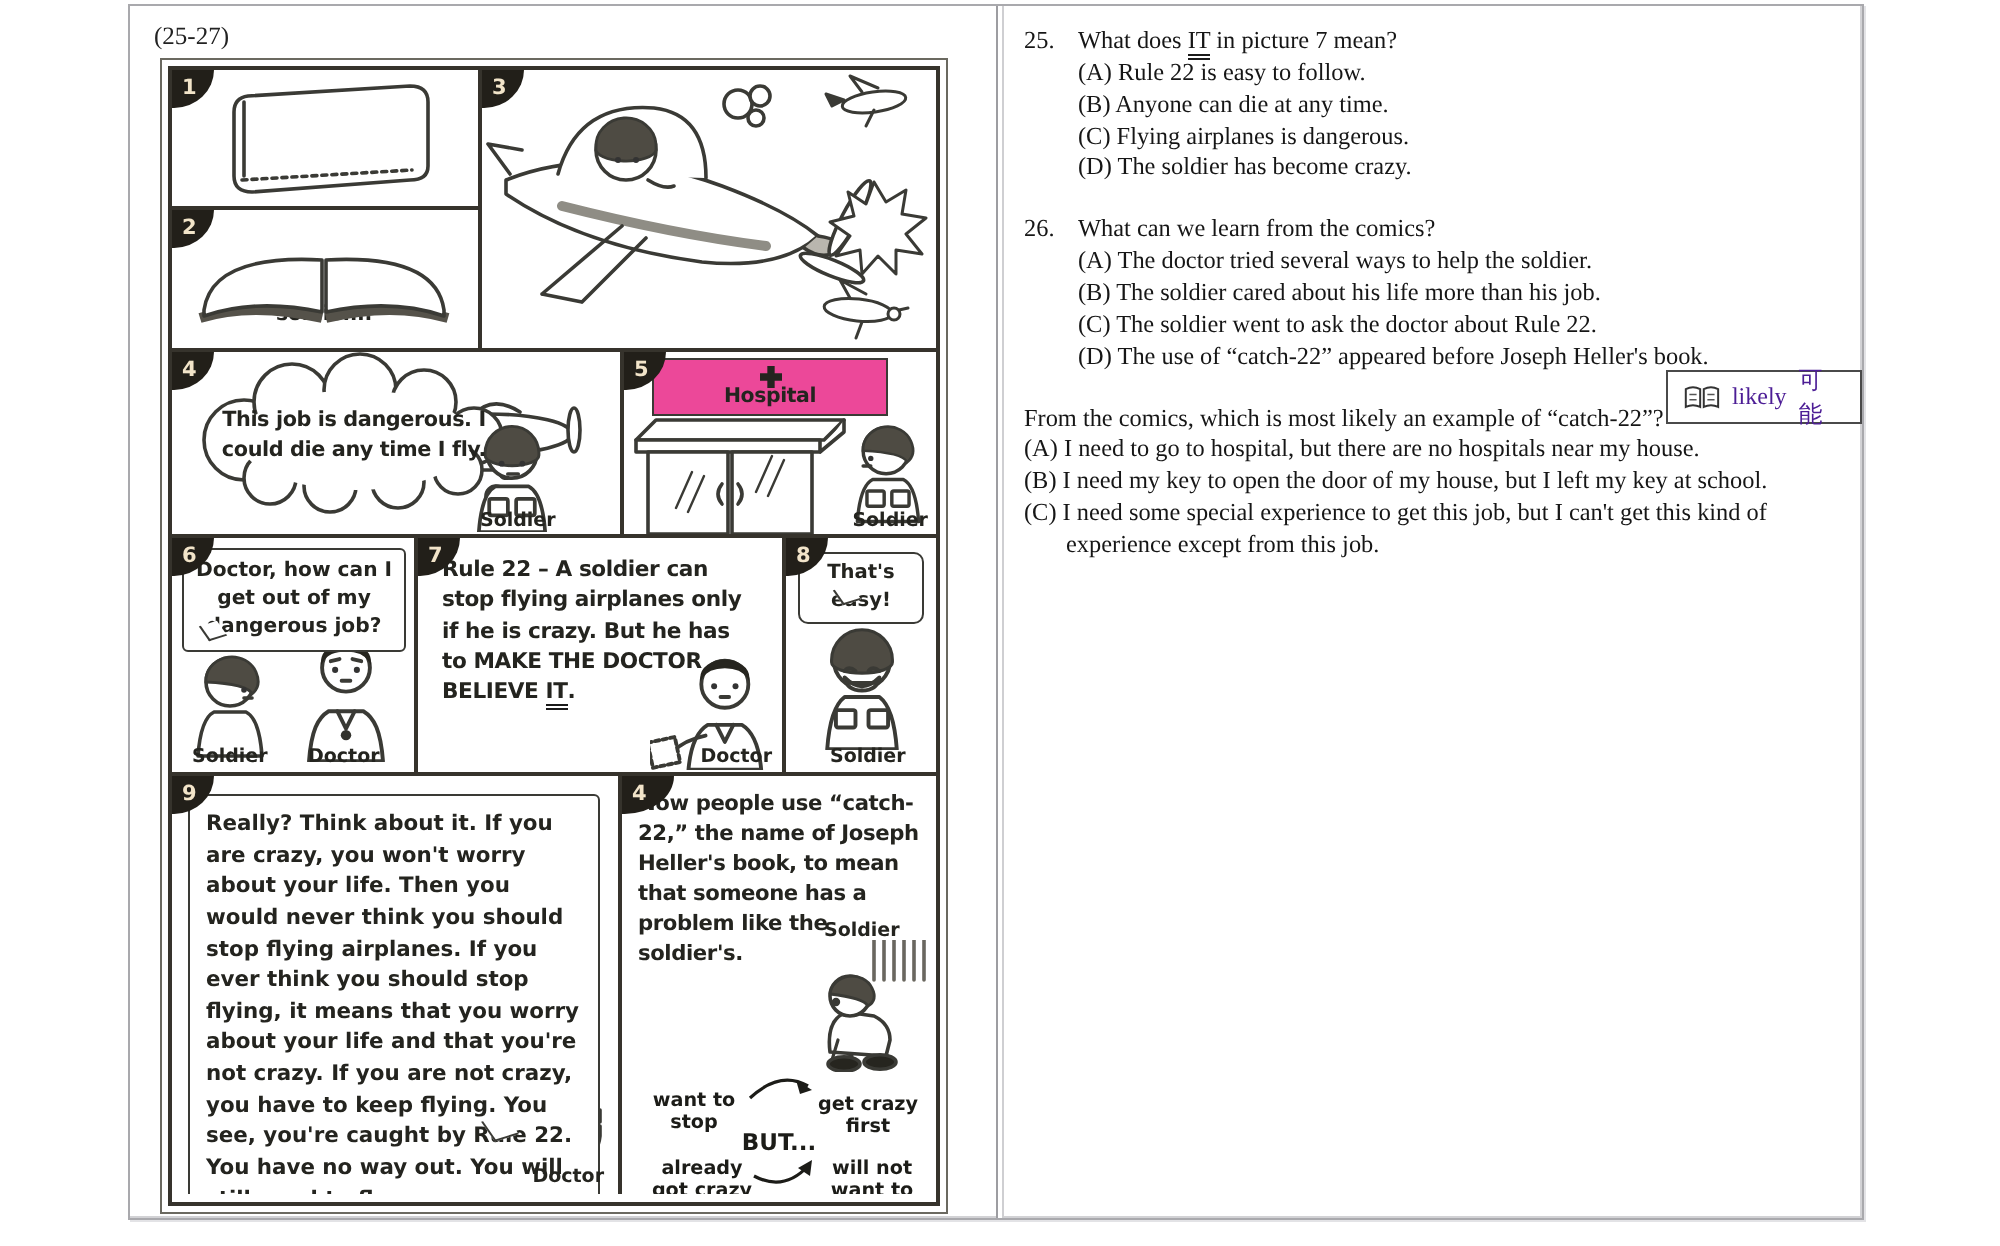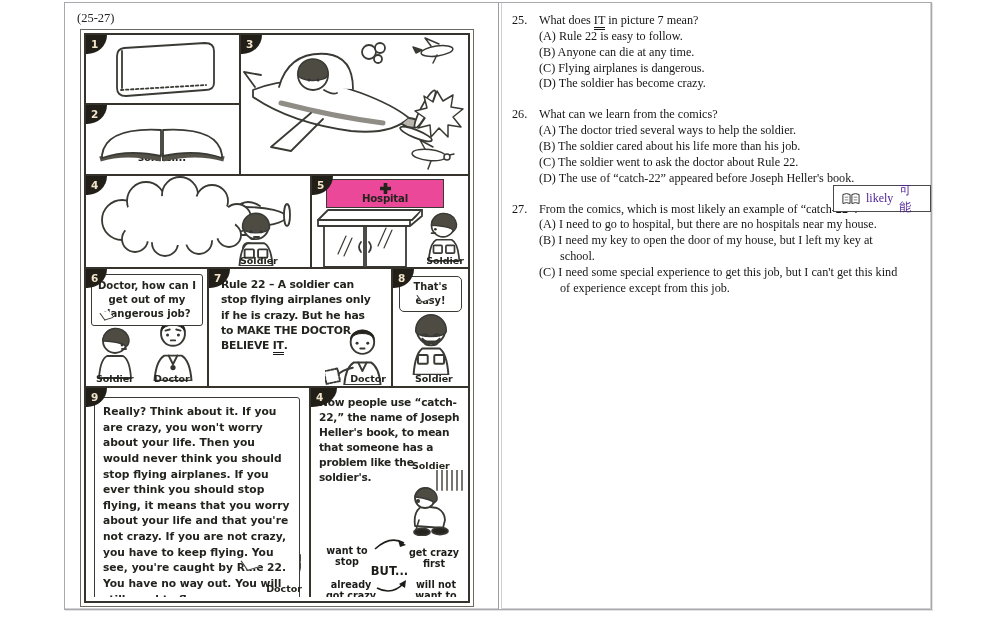--- a/index.html
+++ b/index.html
@@ -142,20 +142,21 @@
         <circle class="fw" cx="149" cy="42" r="14"></circle>
                   <circle class="fw" cx="141" cy="59" r="12"></circle>
         <circle class="fw" cx="111" cy="65" r="13"></circle>
                   <circle class="fw" cx="77" cy="67" r="13"></circle>
                   <circle class="fw" cx="47" cy="63" r="13"></circle>
         <ellipse cx="90" cy="44" rx="58" ry="25" fill="#fff" stroke="none"></ellipse>
         <circle class="fw" cx="160" cy="72" r="5"></circle>
                   <circle class="fw" cx="170" cy="79" r="3.2"></circle>
        </g>
       </svg>
+      <div class="ctext" style="position:absolute;left:22px;top:27px;width:138px;text-align:center;font-size:10.4px;z-index:4;">This job is dangerous. I could die any time I fly.</div>
       <svg class="fig" style="left:146px;top:32px;" width="48" height="58" viewBox="0 0 46 56">
         <path class="ln fw" d="M7,56 C8,42 11,36 15,34 L31,34 C35,36 38,42 39,56 Z"></path>
         <rect class="ln" x="12" y="40" width="9" height="8" rx="1" stroke-width="1.2"></rect>
         <rect class="ln" x="25" y="40" width="9" height="8" rx="1" stroke-width="1.2"></rect>
         <circle class="ln fw" cx="23" cy="18" r="12"></circle>
         <path class="helm" d="M10,18 a13,13 0 0 1 26,0 l0,1 a13,5 0 0 1 -26,0 z"></path>
         <circle cx="18" cy="23" r="1.4" fill="#333"></circle>
                 <circle cx="28" cy="23" r="1.4" fill="#333"></circle>
         <path class="ln" d="M21,28 l5,0" stroke-width="1.3"></path>
       </svg>
@@ -329,21 +330,20 @@
     <div class="qbody">
       <div>What can we learn from the comics?</div>
       <div class="opt">(A) The doctor tried several ways to help the soldier.</div>
       <div class="opt">(B) The soldier cared about his life more than his job.</div>
       <div class="opt">(C) The soldier went to ask the doctor about Rule 22.</div>
       <div class="opt">(D) The use of “catch-22” appeared before Joseph Heller's book.</div>
     </div>
    </div>
 
    <div class="q">
-    <div class="qnum">27.</div>
     <div class="qbody">
       <div style="width:330px;">From the comics, which is most likely an example of “catch-22”?</div>
       <div class="opt">(A) I need to go to hospital, but there are no hospitals near my house.</div>
       <div class="opt">(B) I need my key to open the door of my house, but I left my key at school.</div>
       <div class="opt">(C) I need some special experience to get this job, but I can't get this kind of experience except from this job.</div>
     </div>
    </div>
 
   </div>
 

